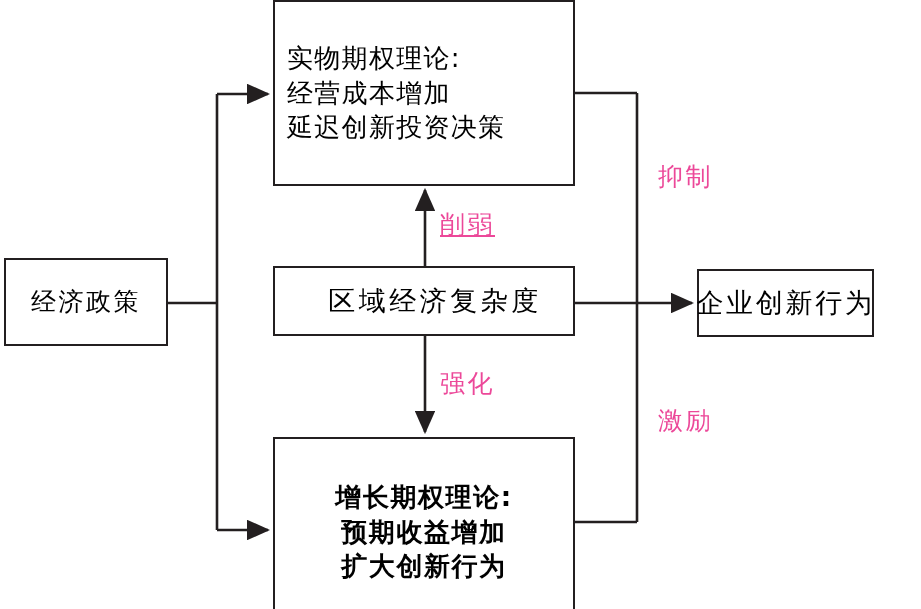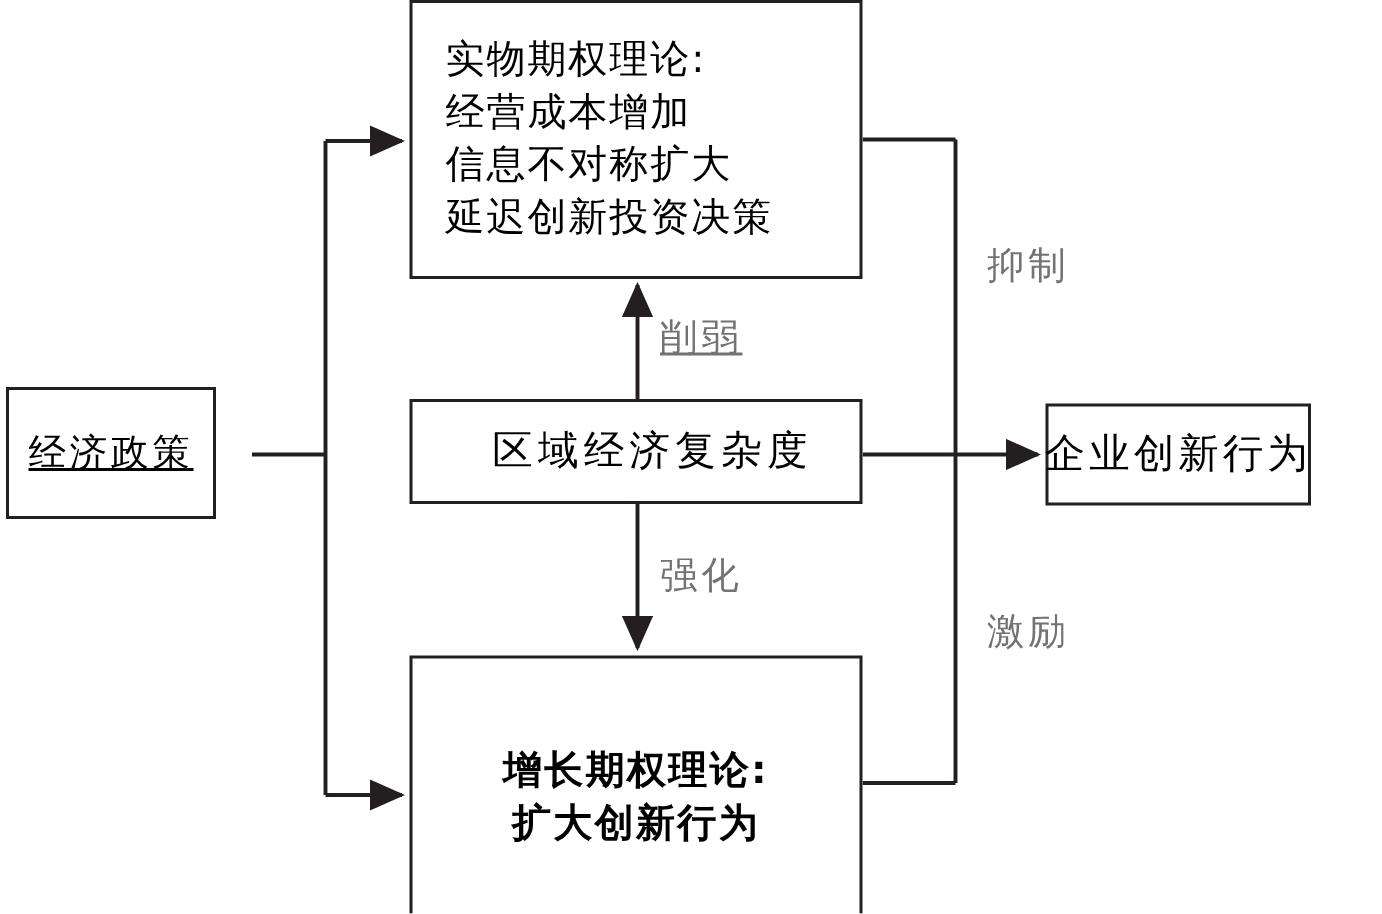--- a/index.html
+++ b/index.html
@@ -28,30 +28,29 @@
     z-index: 3;
   }
   .node-line {
     display: block;
     white-space: pre;
     letter-spacing: 0.06em;
     line-height: 1.34;
   }
   
   #node-epu {
-    left: 4px;  top: 258px;  width: 140px; height: 88px;
+    left: 4px;  top: 258px;  width: 164px; height: 88px;
     font-size: 25px;
-    text-decoration: underline;
   }
   #node-epu .node-line { letter-spacing: 0.10em; }
   #node-real-option {
     left: 273px; top: 0px;   width: 302px; height: 186px;
     font-size: 26px;
     align-items: flex-start;
-    padding-left: 22px;
+    padding-left: 12px;
   }
   #node-real-option .node-line { letter-spacing: 0.05em; }
   #node-complexity {
     left: 273px; top: 266px; width: 302px; height: 70px;
     font-size: 27px;
     padding-left: 22px;
   }
   #node-complexity .node-line { letter-spacing: 0.13em; }
   #node-growth-option {
     left: 273px; top: 437px; width: 302px; height: 190px;
@@ -75,21 +74,21 @@
     z-index: 1;
   }
   #connectors line, #connectors path, #connectors polyline {
     stroke: #231f20;
     stroke-width: 2.6;
     fill: none;
   }
   
   .edge-label {
     position: absolute;
-    color: #737373;
+    color: #ec4899;
     font-size: 25px;
     letter-spacing: 0.10em;
     white-space: pre;
     z-index: 4;
     background: transparent;
   }
   #label-weaken   { left: 440px; top: 208px; text-decoration: underline; }
   #label-strengthen { left: 440px; top: 367px; text-align: right; }
   #label-inhibit  { left: 658px; top: 160px; }
   #label-incentivize { left: 658px; top: 404px; }
@@ -127,30 +126,30 @@
     <line x1="575" y1="303" x2="692" y2="303" marker-end="url(#arrowhead)"></line>
   </svg>
 
   <div class="node-box" id="node-epu">
     <span class="node-line">经济政策</span>
   </div>
 
   <div class="node-box" id="node-real-option">
     <span class="node-line">实物期权理论:</span>
     <span class="node-line">经营成本增加</span>
-    <span class="node-line">信息不对称扩大</span>
     <span class="node-line">延迟创新投资决策</span>
   </div>
 
   <div class="node-box" id="node-complexity">
     <span class="node-line">区域经济复杂度</span>
   </div>
 
   <div class="node-box" id="node-growth-option">
     <span class="node-line">增长期权理论:</span>
+    <span class="node-line">预期收益增加</span>
     <span class="node-line">扩大创新行为</span>
   </div>
 
   <div class="node-box" id="node-innovation">
     <span class="node-line">企业创新行为</span>
   </div>
 
   <div class="edge-label" id="label-weaken">削弱</div>
 
   <div class="edge-label" id="label-strengthen">强化</div>

